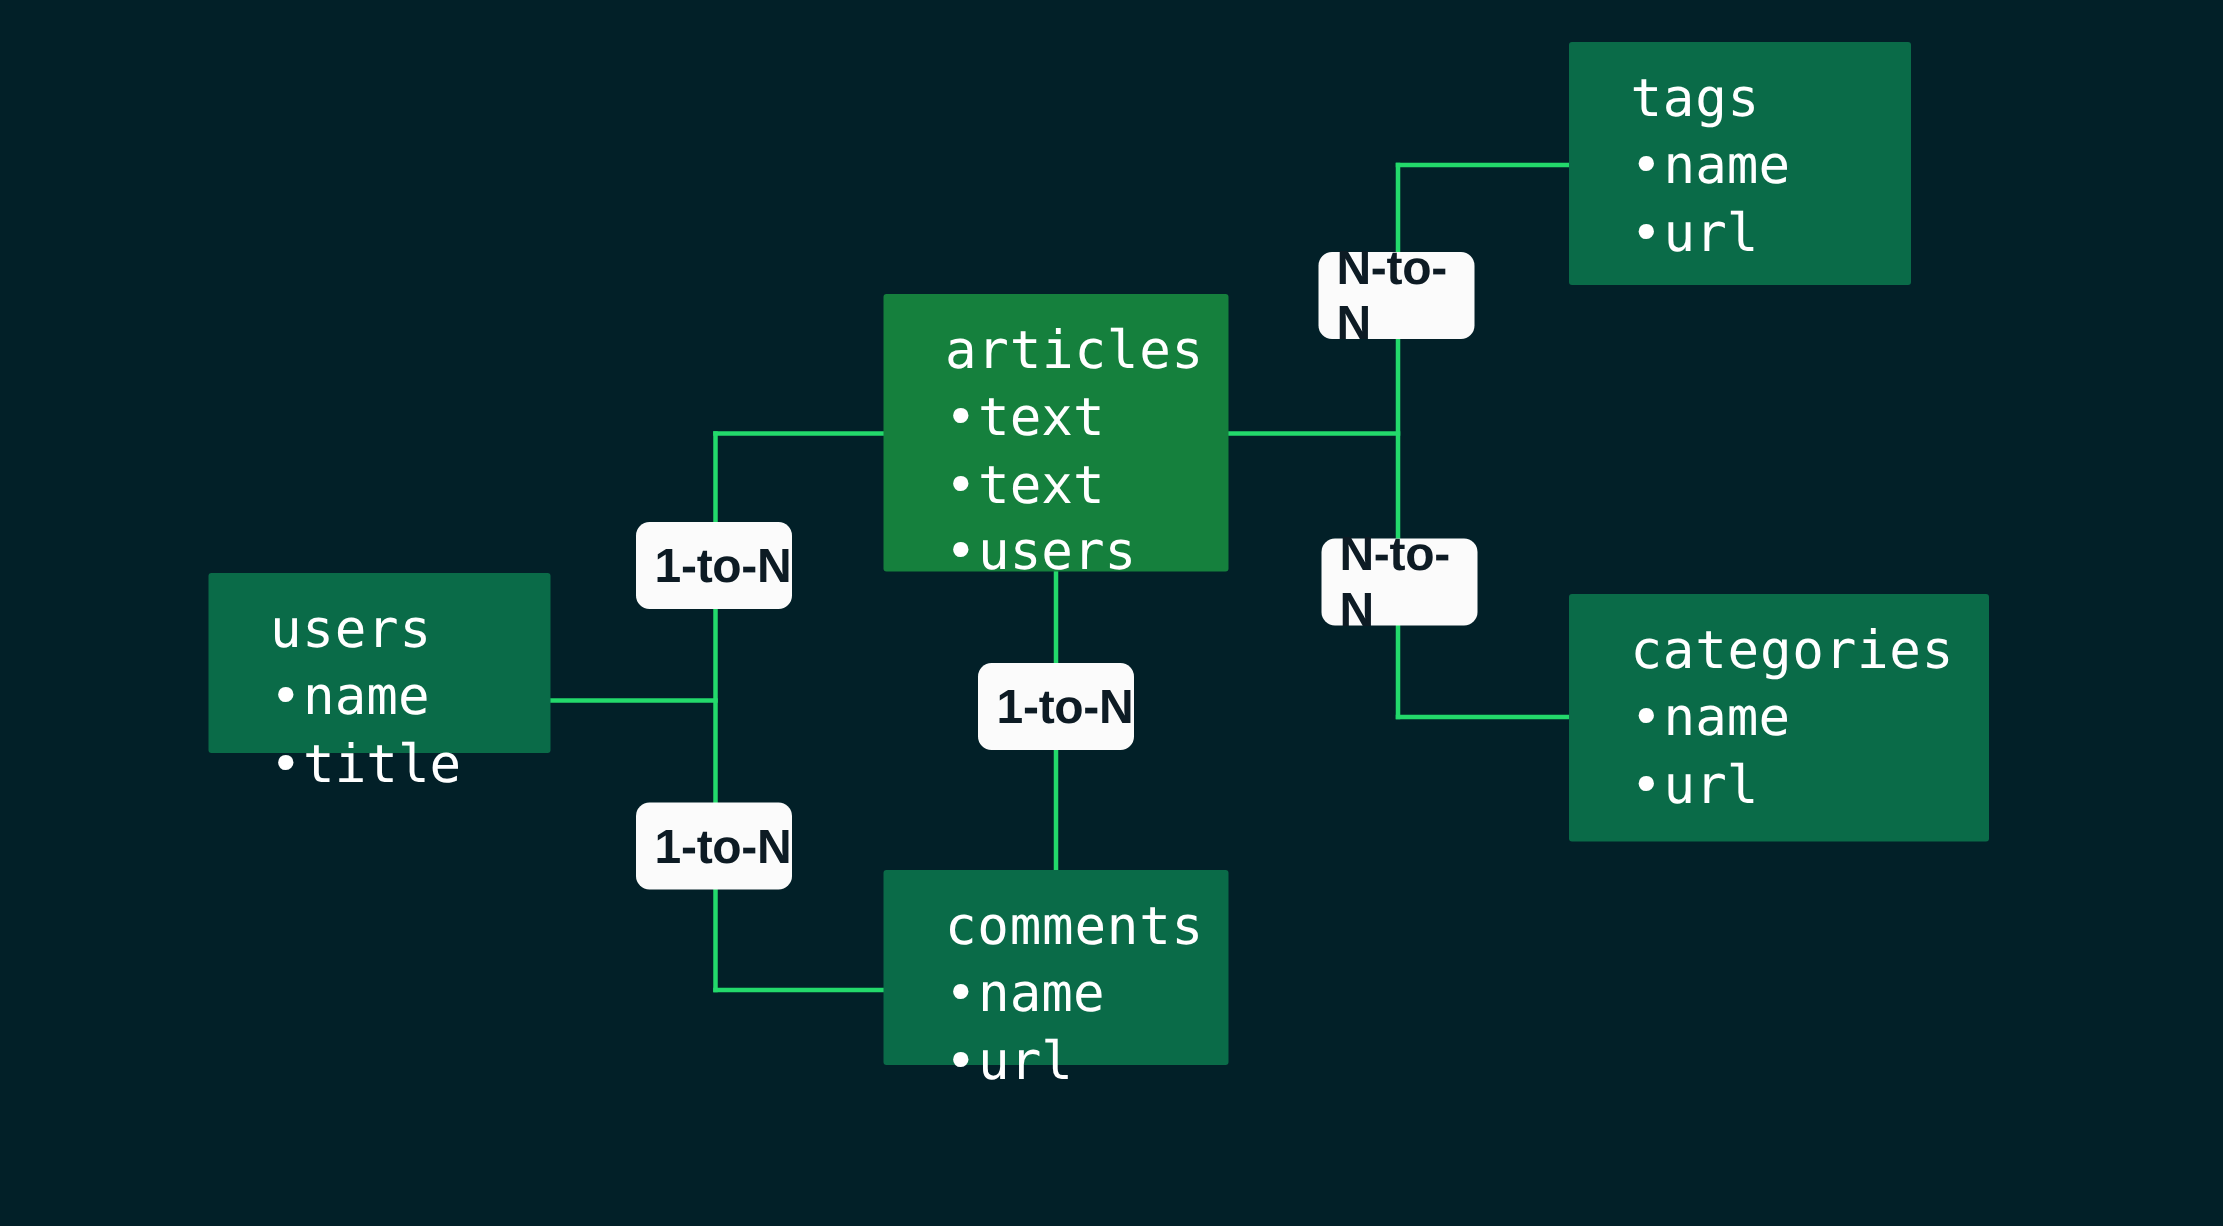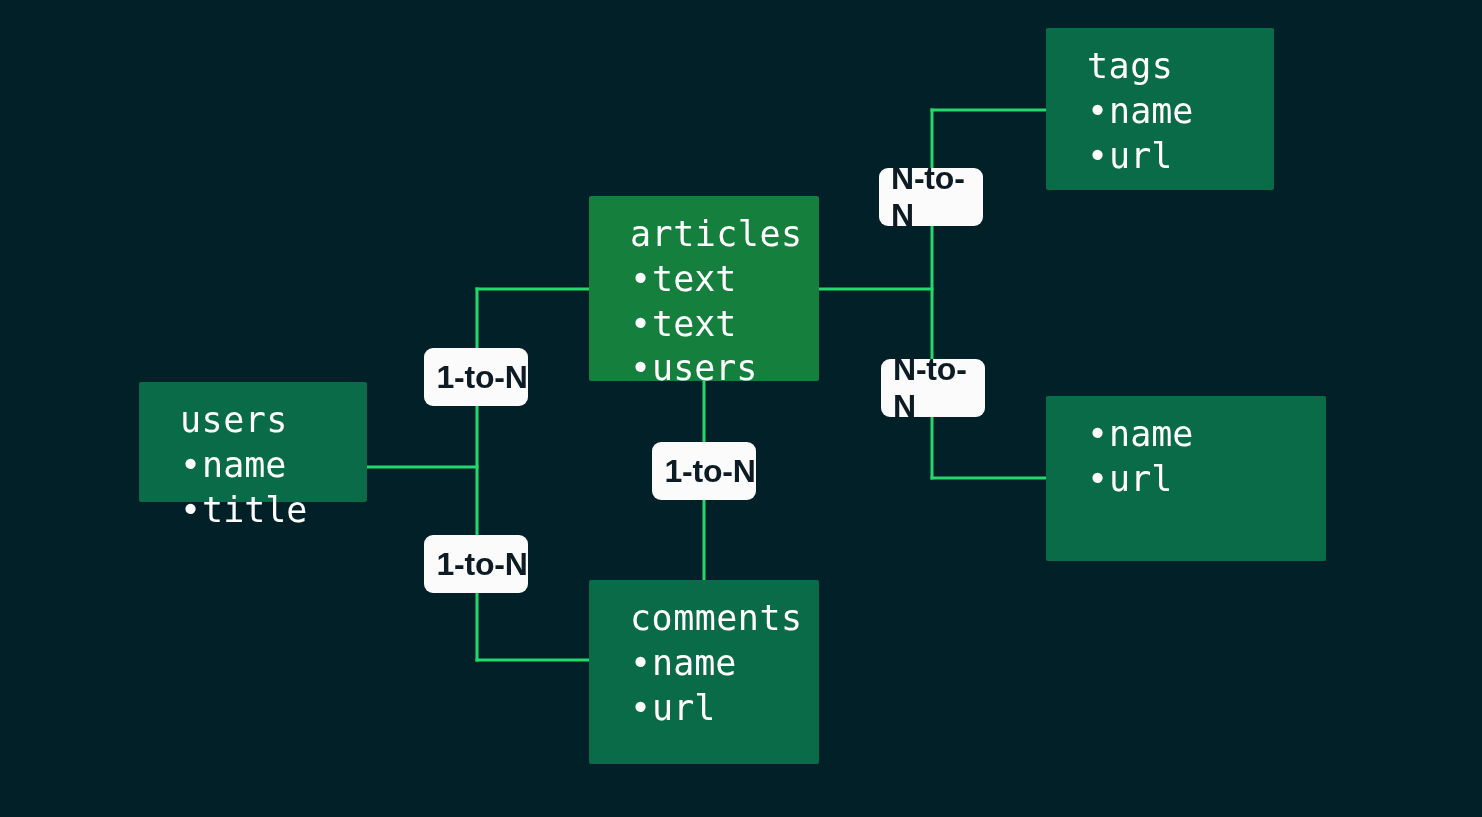--- a/index.html
+++ b/index.html
@@ -114,21 +114,21 @@
           <li>
             <span class="bullet">•</span>
             <span>text</span>
           </li>
           <li>
             <span class="bullet">•</span>
             <span>users</span>
           </li>
         </ul>
       </div>
-      <div class="entity" style="left: 589px; top: 580px; width: 230px; height: 184px; background: rgb(10, 107, 72); color: rgb(255, 255, 255); text-align: right;">
+      <div class="entity" style="left: 589px; top: 580px; width: 230px; height: 130px; background: rgb(10, 107, 72); color: rgb(255, 255, 255); text-align: right;">
         <div class="entity-title">comments</div>
         <ul class="entity-fields">
           <li>
             <span class="bullet">•</span>
             <span>name</span>
           </li>
           <li>
             <span class="bullet">•</span>
             <span>url</span>
           </li>
@@ -141,20 +141,21 @@
             <span class="bullet">•</span>
             <span>name</span>
           </li>
           <li>
             <span class="bullet">•</span>
             <span>url</span>
           </li>
         </ul>
       </div>
       <div class="entity" style="left: 1046px; top: 396px; width: 280px; height: 165px; background: rgb(10, 107, 72); color: rgb(255, 255, 255);">
+        <div class="entity-title">categories</div>
         <ul class="entity-fields">
           <li>
             <span class="bullet">•</span>
             <span>name</span>
           </li>
           <li>
             <span class="bullet">•</span>
             <span>url</span>
           </li>
         </ul>

